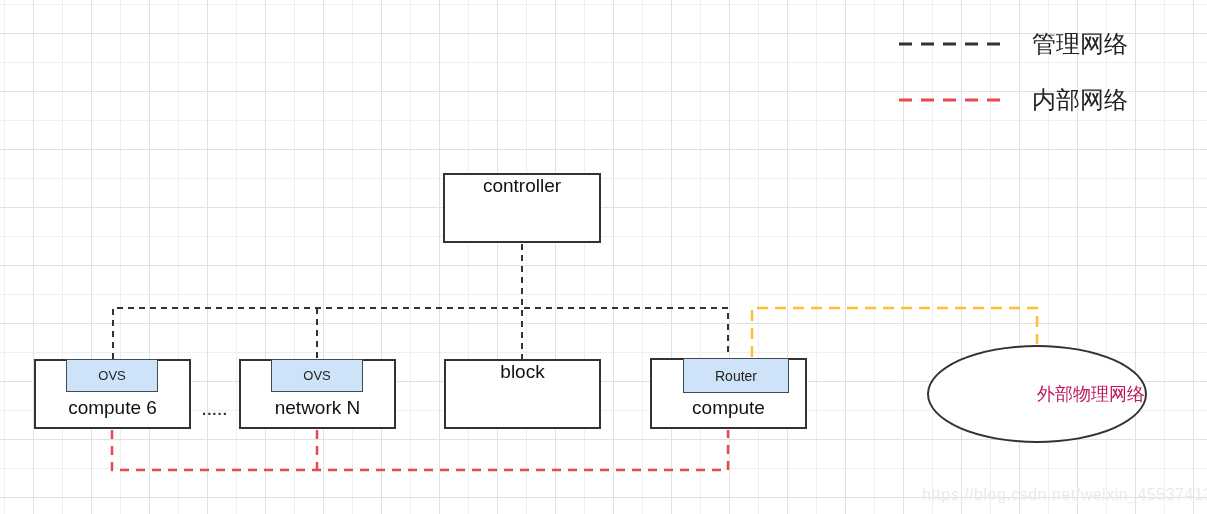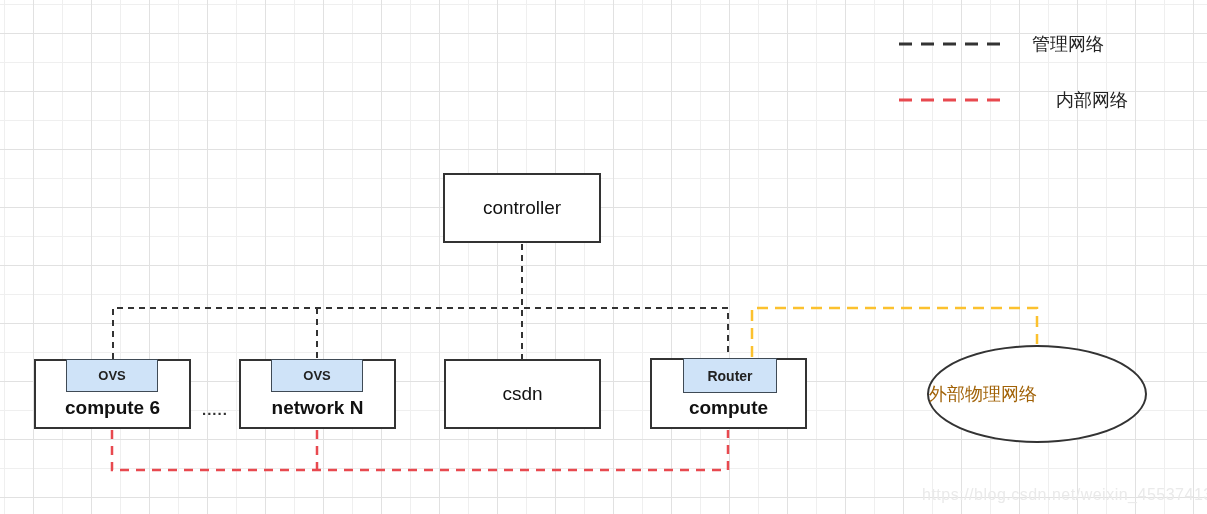--- a/index.html
+++ b/index.html
@@ -14,41 +14,41 @@
       linear-gradient(#e1e1e1 1px,transparent 1px),
       linear-gradient(90deg,#efefef 1px,transparent 1px),
       linear-gradient(#efefef 1px,transparent 1px);
     background-size:58px 58px,58px 58px,29px 29px,29px 29px;
     background-position:-25px -25px;
   }
   #wires{position:absolute;left:0;top:0;pointer-events:none;}
   .node{
     position:absolute;box-sizing:border-box;
     background:#ffffff;border:2px solid #333333;
-    display:flex;align-items:center;justify-content:center;
+    display:flex;align-items:flex-start;justify-content:center;
     font-size:19px;color:#111111;
   }
-  .node.bottom-label{align-items:flex-end;padding-bottom:8px;font-weight:bold;}
+  .node.bottom-label{align-items:flex-end;padding-bottom:8px;}
   .chip{
     position:absolute;top:-2px;box-sizing:border-box;
     display:flex;align-items:center;justify-content:center;
     font-size:13px;color:#222222;
     border:1px solid #3f4a55;
   }
   .ellipse-node{
     position:absolute;box-sizing:border-box;
     background:#ffffff;border:2px solid #333333;border-radius:50%;
-    display:flex;align-items:center;justify-content:flex-start;
-    font-size:18px;color:#a16207;
+    display:flex;align-items:center;justify-content:flex-end;
+    font-size:18px;color:#be185d;
   }
   .dots{
     position:absolute;font-size:15px;font-weight:bold;color:#333333;letter-spacing:1px;
   }
   .legend-row{position:absolute;left:898px;display:flex;align-items:center;height:20px;}
-  .legend-label{margin-left:22px;font-size:18px;color:#222222;white-space:nowrap;}
+  .legend-label{margin-left:22px;font-size:24px;color:#222222;white-space:nowrap;}
   .watermark{
     position:absolute;left:922px;top:486px;
     font-size:16px;color:#eaeaea;letter-spacing:0.5px;white-space:nowrap;
   }
 </style>
 </head>
 <body>
 
 <div id="canvas">
 
@@ -81,42 +81,42 @@
   <div class="dots" style="left:202px;top:401px;">.....</div>
 
   <div class="node bottom-label" style="left:239px;top:359px;width:157px;height:70px;">
     <div class="chip" style="left: 30px; width: 92px; height: 33px; background-color: rgb(207, 227, 248);">
       <span>OVS</span>
     </div>
     <span>network N</span>
   </div>
 
   <div class="node" style="left:444px;top:359px;width:157px;height:70px;">
-    <span>csdn</span>
+    <span>block</span>
   </div>
 
   <div class="node bottom-label" style="left:650px;top:358px;width:157px;height:71px;">
-    <div class="chip" style="left: 31px; width: 94px; height: 35px; font-size: 14px; background-color: rgb(207, 227, 248);">
+    <div class="chip" style="left: 31px; width: 106px; height: 35px; font-size: 14px; background-color: rgb(207, 227, 248);">
       <span>Router</span>
     </div>
     <span>compute</span>
   </div>
 
   <div class="ellipse-node" style="left:927px;top:345px;width:220px;height:98px;">
     <span>外部物理网络</span>
   </div>
 
   <div class="legend-row" style="top:34px;">
     <svg width="112" height="8">
       <line x1="1" y1="4" x2="111" y2="4" stroke-width="3" stroke-dasharray="13 9" stroke="#333333"></line>
     </svg>
     <span class="legend-label">管理网络</span>
   </div>
 
-  <div class="legend-row" style="top:90px;gap:24px;">
+  <div class="legend-row" style="top:90px;">
     <svg width="112" height="8">
       <line x1="1" y1="4" x2="111" y2="4" stroke-width="3" stroke-dasharray="13 9" stroke="#e8494f"></line>
     </svg>
     <span class="legend-label">内部网络</span>
   </div>
 
 
   <div class="watermark">https://blog.csdn.net/weixin_45537413</div>
 
 </div>

